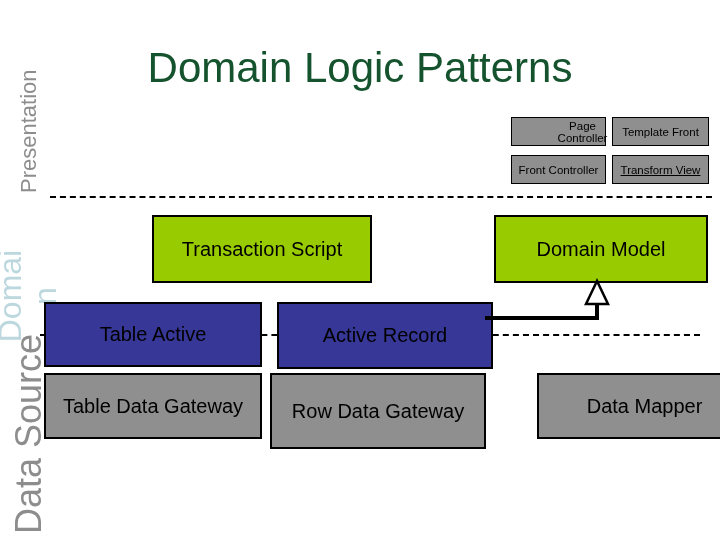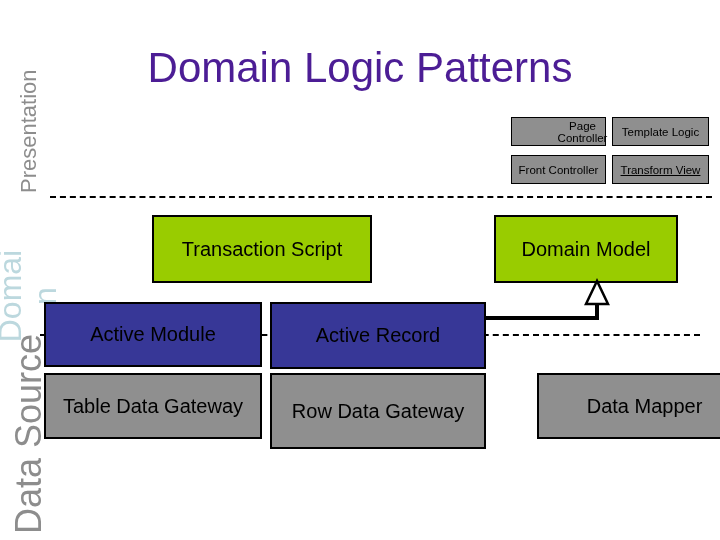--- a/index.html
+++ b/index.html
@@ -3,21 +3,21 @@
 <meta charset="utf-8">
 <style>
   html,body{margin:0;padding:0;background:#fff;}
   #slide{
     position:relative;width:720px;height:540px;background:#fff;overflow:hidden;
     font-family:"Liberation Sans",sans-serif;
   }
   
   .slide-title{
     position:absolute;left:0;right:0;top:44px;text-align:center;
-    font-size:42px;color:#4c1d95;white-space:nowrap;
+    font-size:42px;color:#14532d;white-space:nowrap;
   }
   
   .vlabel{
     position:absolute;transform:rotate(-90deg);transform-origin:0 0;
     white-space:nowrap;line-height:1.15;
   }
   .vlabel-presentation{left:16px;top:193px;font-size:22px;color:var(--label-gray);}
   .vlabel-domain{
     left:-7px;top:348px;width:104px;font-size:32px;color:var(--label-blue);
     white-space:normal;word-break:break-all;text-align:center;line-height:1.1;
@@ -37,23 +37,23 @@
   .fill-green{background:var(--green);}
   .fill-blue{background:var(--blue);}
   .fill-gray{background:var(--gray);}
   
   .b-page-controller{left:511px;top:117px;width:95px;height:29px;padding-left:48px;}
   .b-template-view{left:612px;top:117px;width:97px;height:29px;}
   .b-front-controller{left:511px;top:155px;width:95px;height:29px;}
   .b-transform-view{left:612px;top:155px;width:97px;height:29px;text-decoration:underline;}
   
   .b-transaction-script{left:152px;top:215px;width:220px;height:68px;}
-  .b-domain-model{left:494px;top:215px;width:184px;height:68px;}
+  .b-domain-model{left:494px;top:215px;width:214px;height:68px;}
   .b-table-module{left:44px;top:302px;width:218px;height:65px;}
-  .b-active-record{left:270px;top:302px;width:216px;height:67px;}
+  .b-active-record{left:277px;top:302px;width:216px;height:67px;}
   
   .b-table-data-gateway{left:44px;top:373px;width:218px;height:66px;}
   .b-row-data-gateway{left:270px;top:373px;width:216px;height:76px;}
   .b-data-mapper{left:493px;top:373px;width:215px;height:66px;margin-left:44px;}
   
   .arrow-svg{position:absolute;left:480px;top:276px;z-index:2;}
 </style>
 </head>
 <body>
 
@@ -62,27 +62,27 @@
   <div class="slide-title">Domain Logic Patterns</div>
 
   <div class="vlabel vlabel-presentation">Presentation</div>
   <div class="vlabel vlabel-domain">Domain</div>
   <div class="vlabel vlabel-datasource">Data Source</div>
 
   <div class="dashed divider-1"></div>
   <div class="dashed divider-2"></div>
 
   <div class="box box-small fill-gray b-page-controller">Page Controller</div>
-  <div class="box box-small fill-gray b-template-view">Template Logic</div>
+  <div class="box box-small fill-gray b-template-view">Template Front</div>
   <div class="box box-small fill-gray b-front-controller">Front Controller</div>
   <div class="box box-small fill-gray b-transform-view">Transform View</div>
 
   <div class="box box-big fill-green b-transaction-script">Transaction Script</div>
   <div class="box box-big fill-green b-domain-model">Domain Model</div>
-  <div class="box box-big fill-blue b-table-module">Active Module</div>
+  <div class="box box-big fill-blue b-table-module">Table Active</div>
   <div class="box box-big fill-blue b-active-record">Active Record</div>
 
   <div class="box box-big fill-gray b-table-data-gateway">Table Data Gateway</div>
   <div class="box box-big fill-gray b-row-data-gateway">Row Data Gateway</div>
   <div class="box box-big fill-gray b-data-mapper">Data Mapper</div>
 
   <svg class="arrow-svg" width="135" height="48" viewBox="0 0 135 48">
     <polyline points="5,42 117,42 117,28" fill="none" stroke="#000" stroke-width="4"></polyline>
     <polygon points="117,5 106,28 128,28" fill="#fff" stroke="#000" stroke-width="2.5"></polygon>
   </svg>

